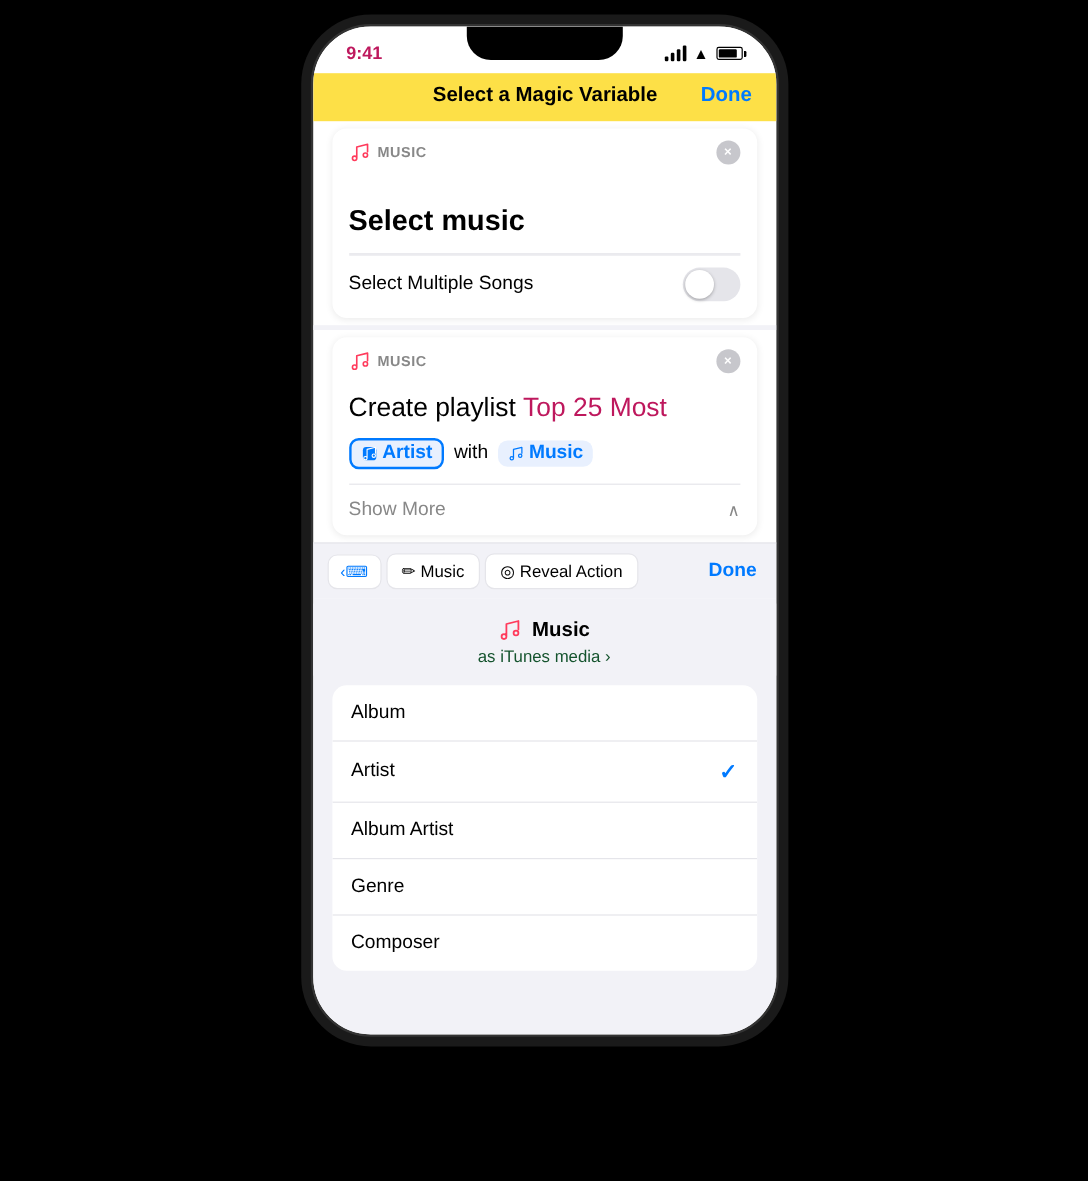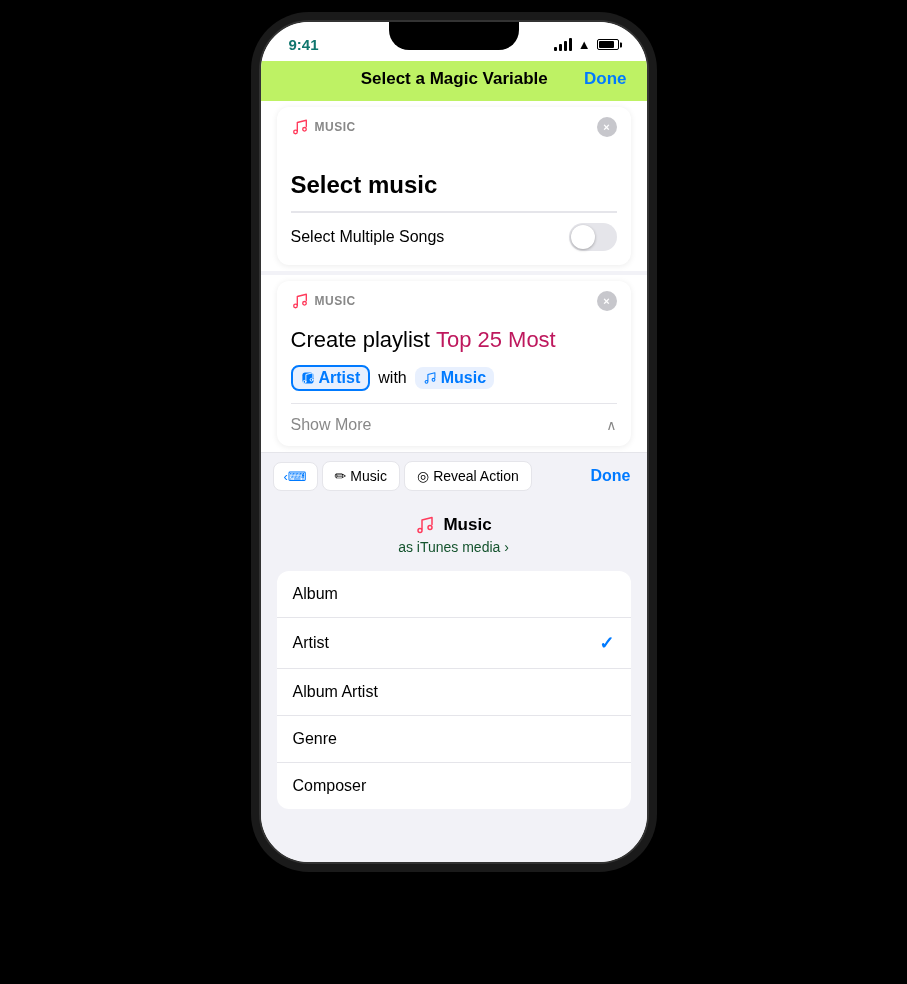--- a/index.html
+++ b/index.html
@@ -26,21 +26,21 @@
     .status-bar {
       display: flex;
       justify-content: space-between;
       align-items: center;
       padding: 14px 28px 8px;
       background: #fff;
     }
     .status-time {
       font-size: 15px;
       font-weight: 600;
-      color: #0f766e;
+      color: #be185d;
     }
     .status-icons {
       display: flex;
       align-items: center;
       gap: 6px;
     }
     .notch {
       position: absolute;
       top: 0;
       left: 50%;
@@ -50,21 +50,21 @@
       background: #000;
       border-radius: 0 0 20px 20px;
       z-index: 10;
     }
     
     .nav-bar {
       display: flex;
       justify-content: space-between;
       align-items: flex-start;
       padding: 8px 20px 12px;
-      background: #bef264;
+      background: #fde047;
     }
     .nav-title {
       font-size: 17px;
       font-weight: 600;
       color: #000;
     }
     .nav-done {
       font-size: 17px;
       color: #007aff;
       font-weight: 600;

